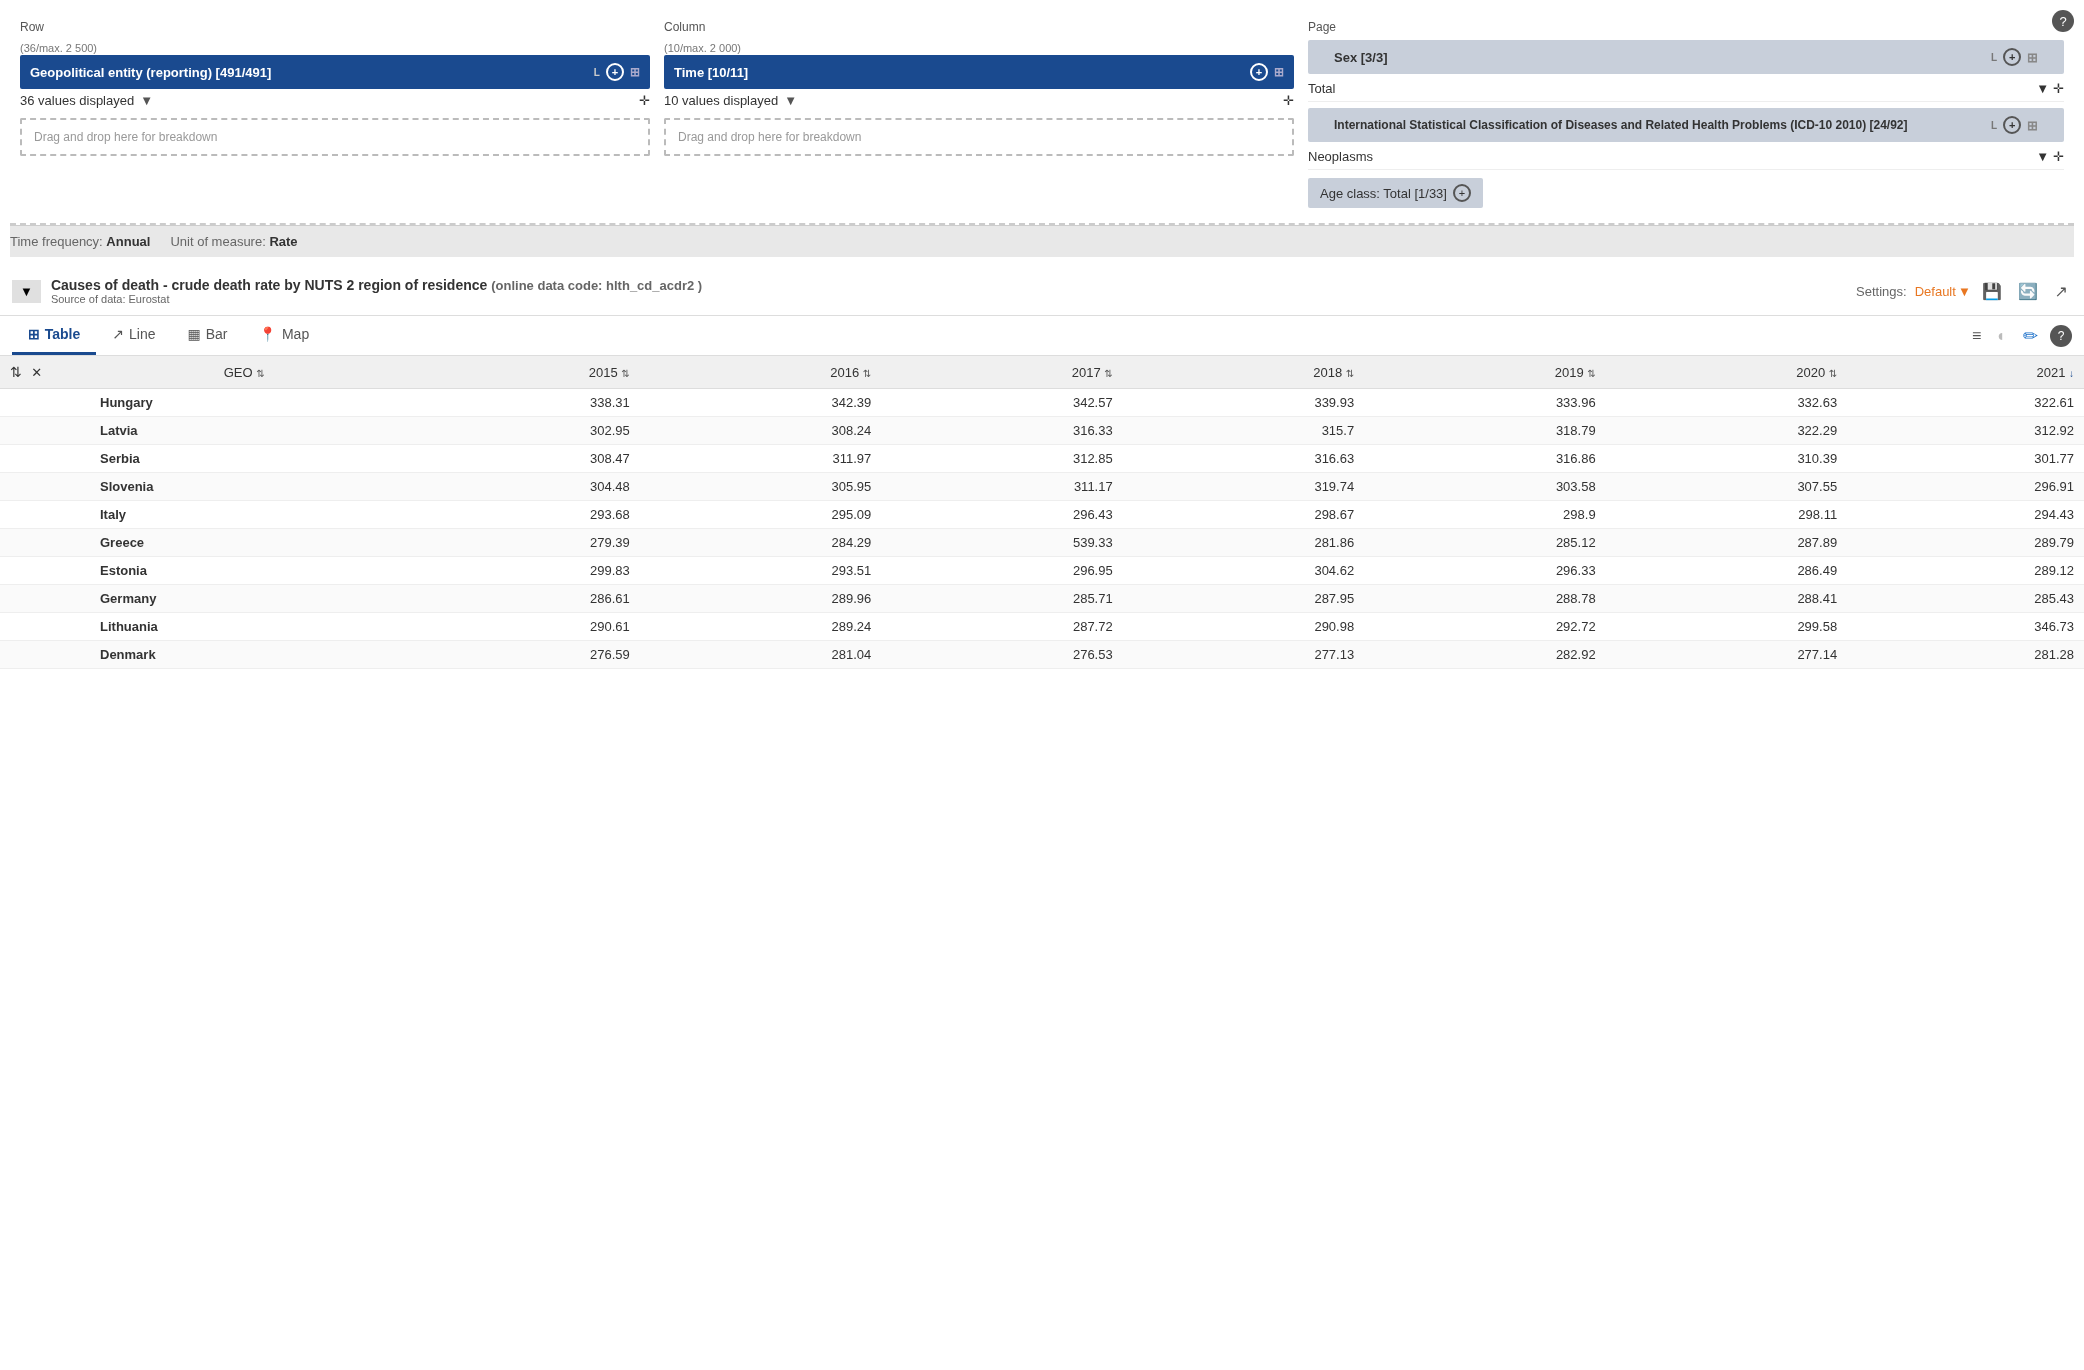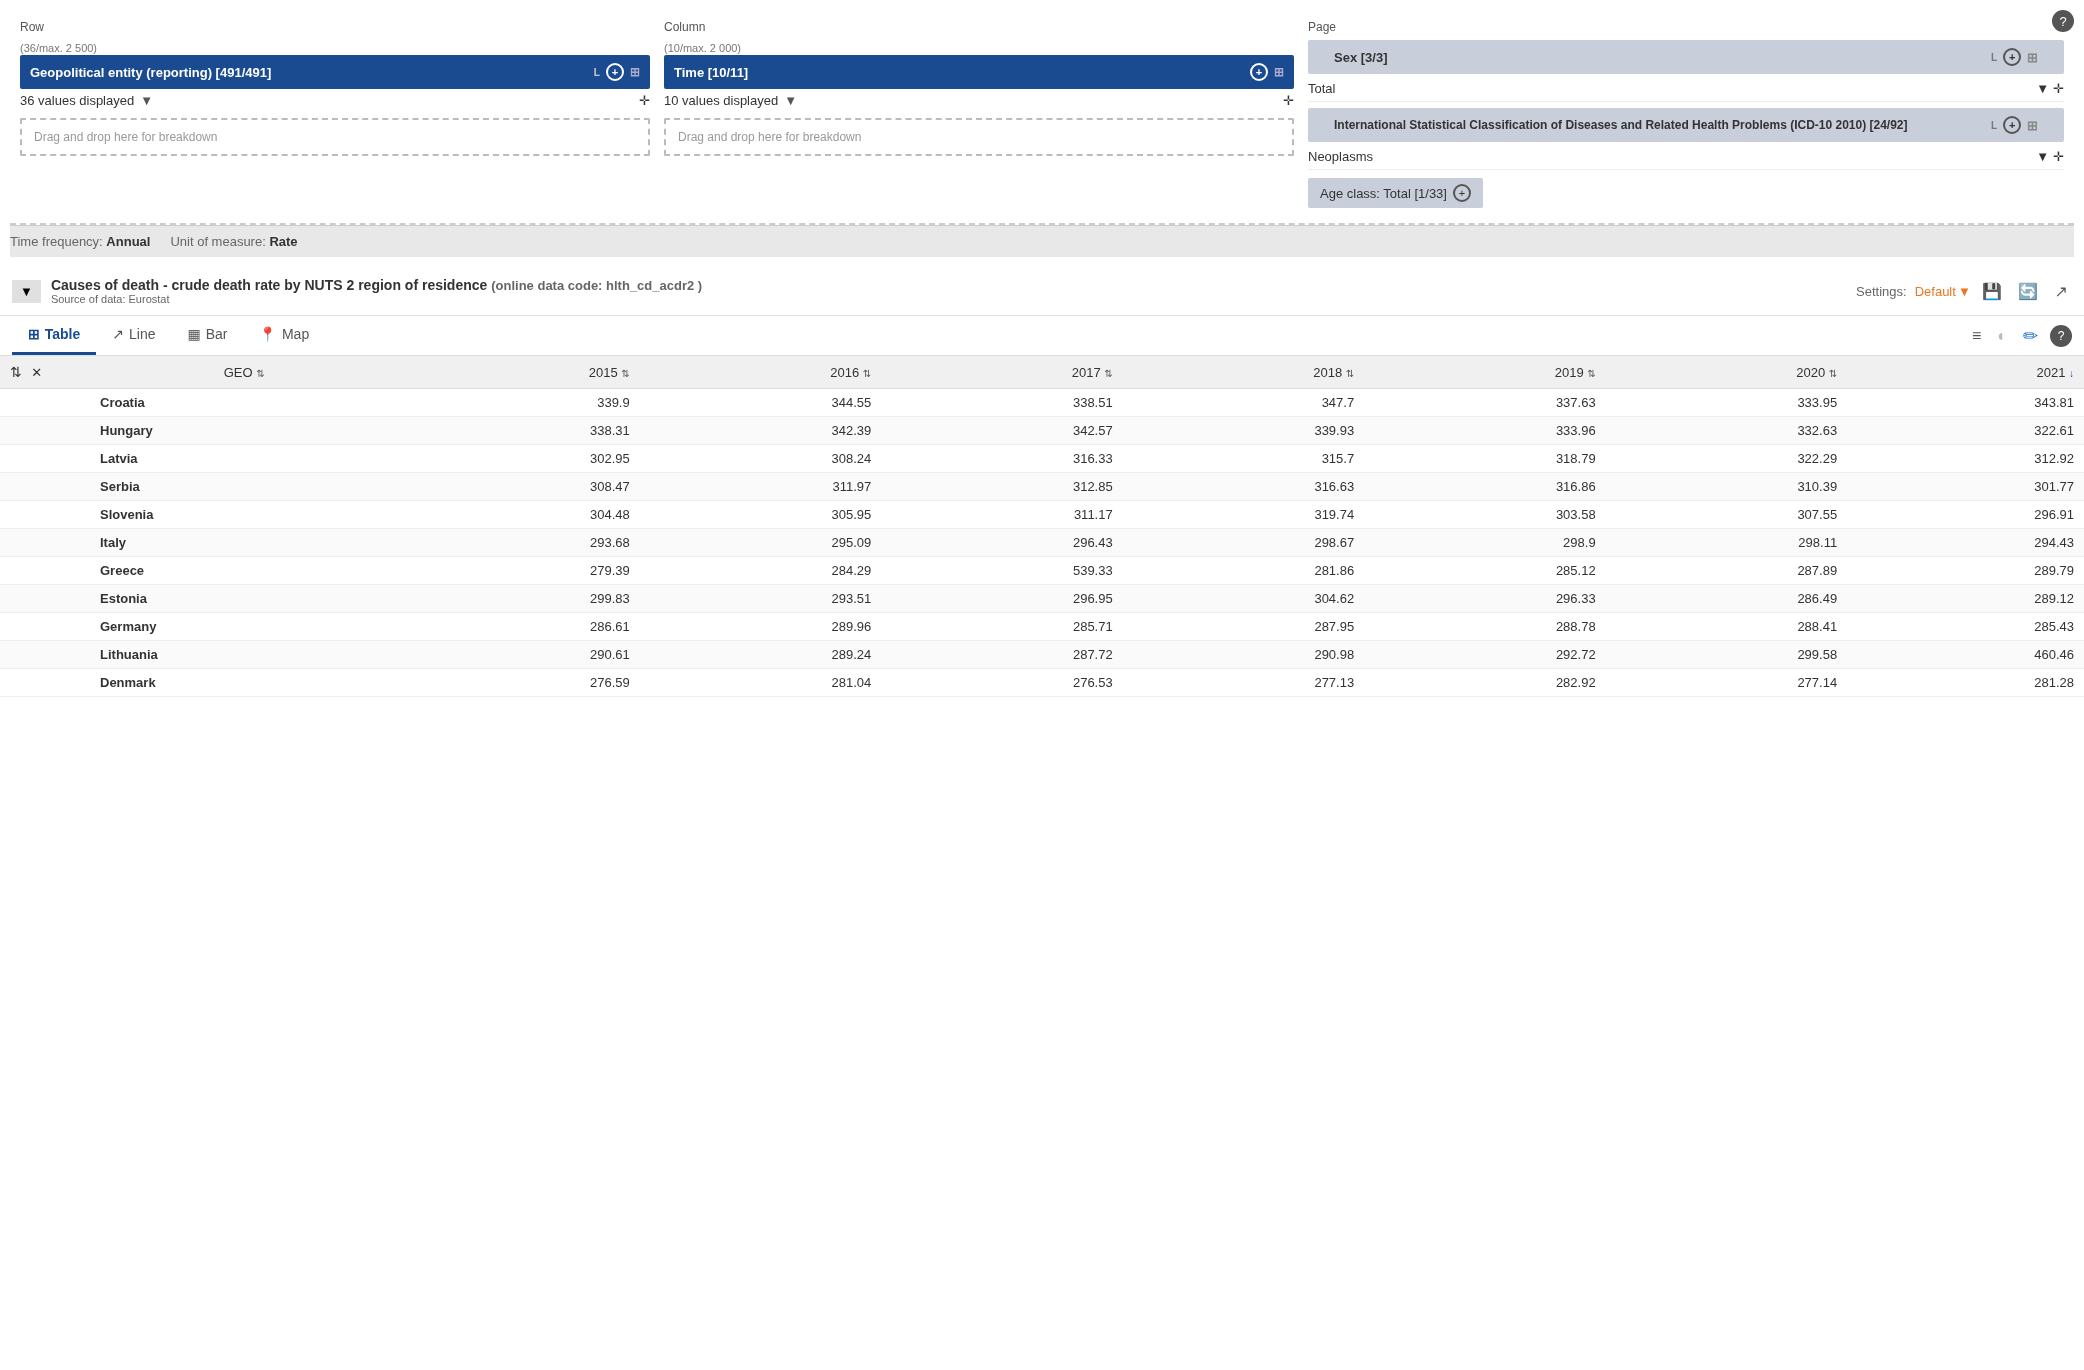--- a/index.html
+++ b/index.html
@@ -521,31 +521,20 @@
           <th>2015 <span class="sort-icon">⇅</span></th>
           <th>2016 <span class="sort-icon">⇅</span></th>
           <th>2017 <span class="sort-icon">⇅</span></th>
           <th>2018 <span class="sort-icon">⇅</span></th>
           <th>2019 <span class="sort-icon">⇅</span></th>
           <th>2020 <span class="sort-icon">⇅</span></th>
           <th>2021 <span class="sort-icon active-down">↓</span></th>
         </tr>
       </thead>
       <tbody id="table-body">
-      <tr>
-    <td></td>
-    <td class="geo-cell">Croatia</td>
-    <td>339.9</td>
-    <td>344.55</td>
-    <td>338.51</td>
-    <td>347.7</td>
-    <td>337.63</td>
-    <td>333.95</td>
-    <td>343.81</td>
-  </tr>
           <tr>
     <td></td>
     <td class="geo-cell">Hungary</td>
     <td>338.31</td>
     <td>342.39</td>
     <td>342.57</td>
     <td>339.93</td>
     <td>333.96</td>
     <td>332.63</td>
     <td>322.61</td>
@@ -629,21 +618,21 @@
   </tr>
           <tr>
     <td></td>
     <td class="geo-cell">Lithuania</td>
     <td>290.61</td>
     <td>289.24</td>
     <td>287.72</td>
     <td>290.98</td>
     <td>292.72</td>
     <td>299.58</td>
-    <td>460.46</td>
+    <td>346.73</td>
   </tr>
           <tr>
     <td></td>
     <td class="geo-cell">Denmark</td>
     <td>276.59</td>
     <td>281.04</td>
     <td>276.53</td>
     <td>277.13</td>
     <td>282.92</td>
     <td>277.14</td>

